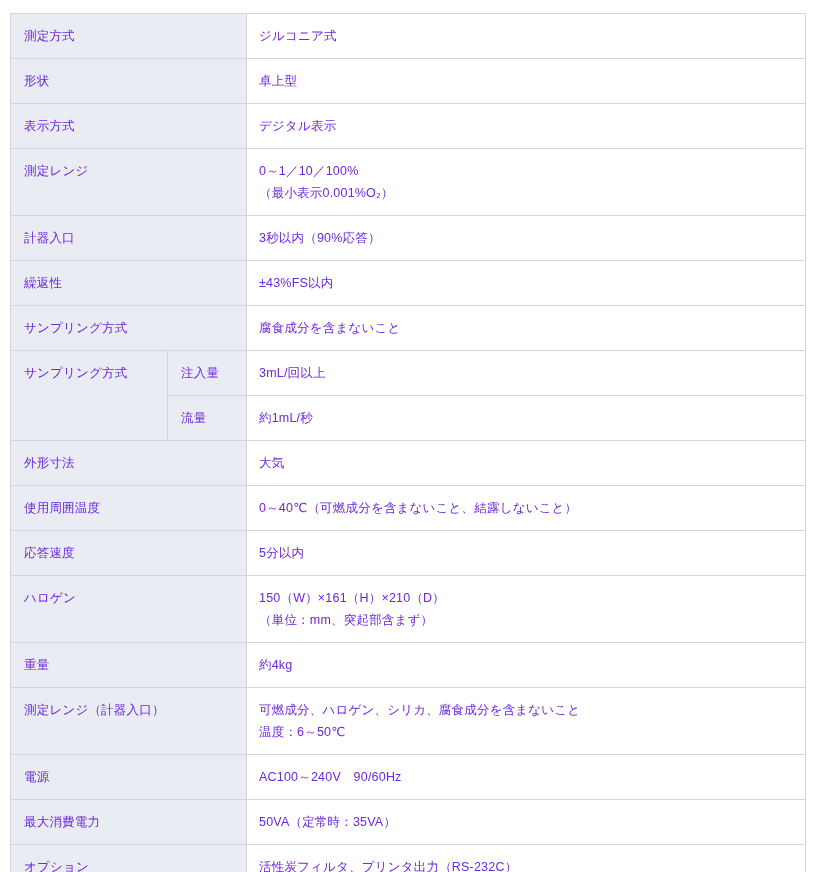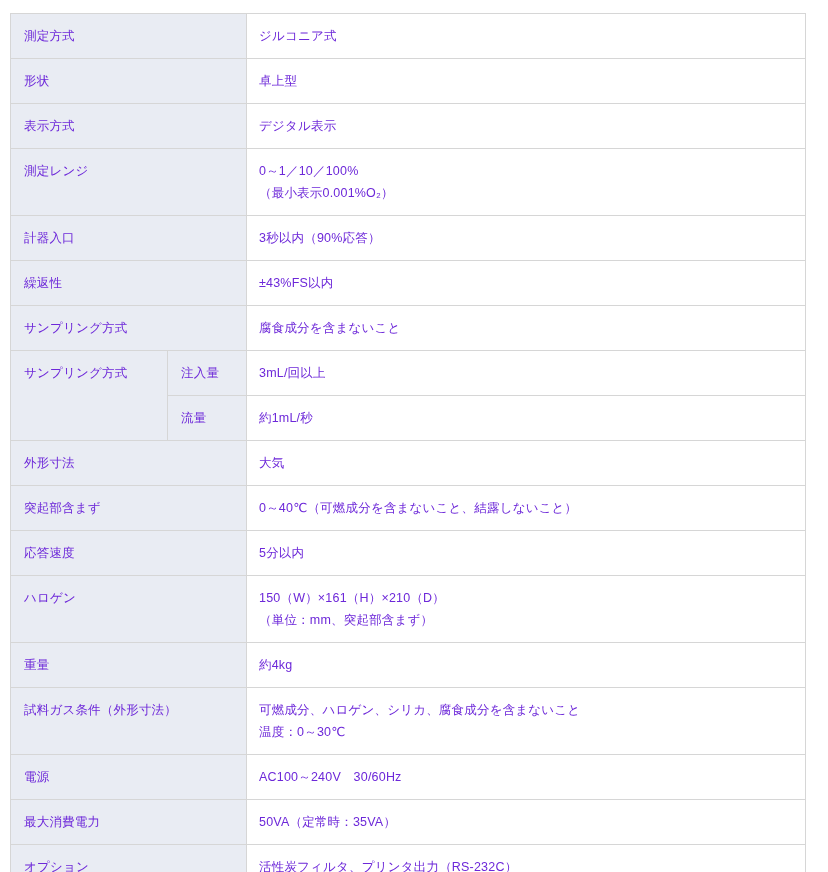--- a/index.html
+++ b/index.html
@@ -94,44 +94,44 @@
         </tr>
         <tr>
           <th>流量</th>
           <td>約1mL/秒</td>
         </tr>
         <tr>
           <th colspan="2">外形寸法</th>
           <td>大気</td>
         </tr>
         <tr>
-          <th colspan="2">突起部含まず</th>
+          <th colspan="2">使用周囲温度</th>
           <td>0～40℃（可燃成分を含まないこと、結露しないこと）</td>
         </tr>
         <tr>
           <th colspan="2">応答速度</th>
           <td>5分以内</td>
         </tr>
         <tr>
           <th colspan="2">ハロゲン</th>
           <td>150（W）×161（H）×210（D）
 （単位：mm、突起部含まず）</td>
         </tr>
         <tr>
           <th colspan="2">重量</th>
           <td>約4kg</td>
         </tr>
         <tr>
-          <th colspan="2">試料ガス条件（外形寸法）</th>
+          <th colspan="2">測定レンジ（計器入口）</th>
           <td>可燃成分、ハロゲン、シリカ、腐食成分を含まないこと
-温度：0～30℃</td>
+温度：6～50℃</td>
         </tr>
         <tr>
           <th colspan="2">電源</th>
-          <td>AC100～240V　30/60Hz</td>
+          <td>AC100～240V　90/60Hz</td>
         </tr>
         <tr>
           <th colspan="2">最大消費電力</th>
           <td>50VA（定常時：35VA）</td>
         </tr>
         <tr>
           <th colspan="2">オプション</th>
           <td>活性炭フィルタ、プリンタ出力（RS-232C）</td>
         </tr>
       </tbody>

